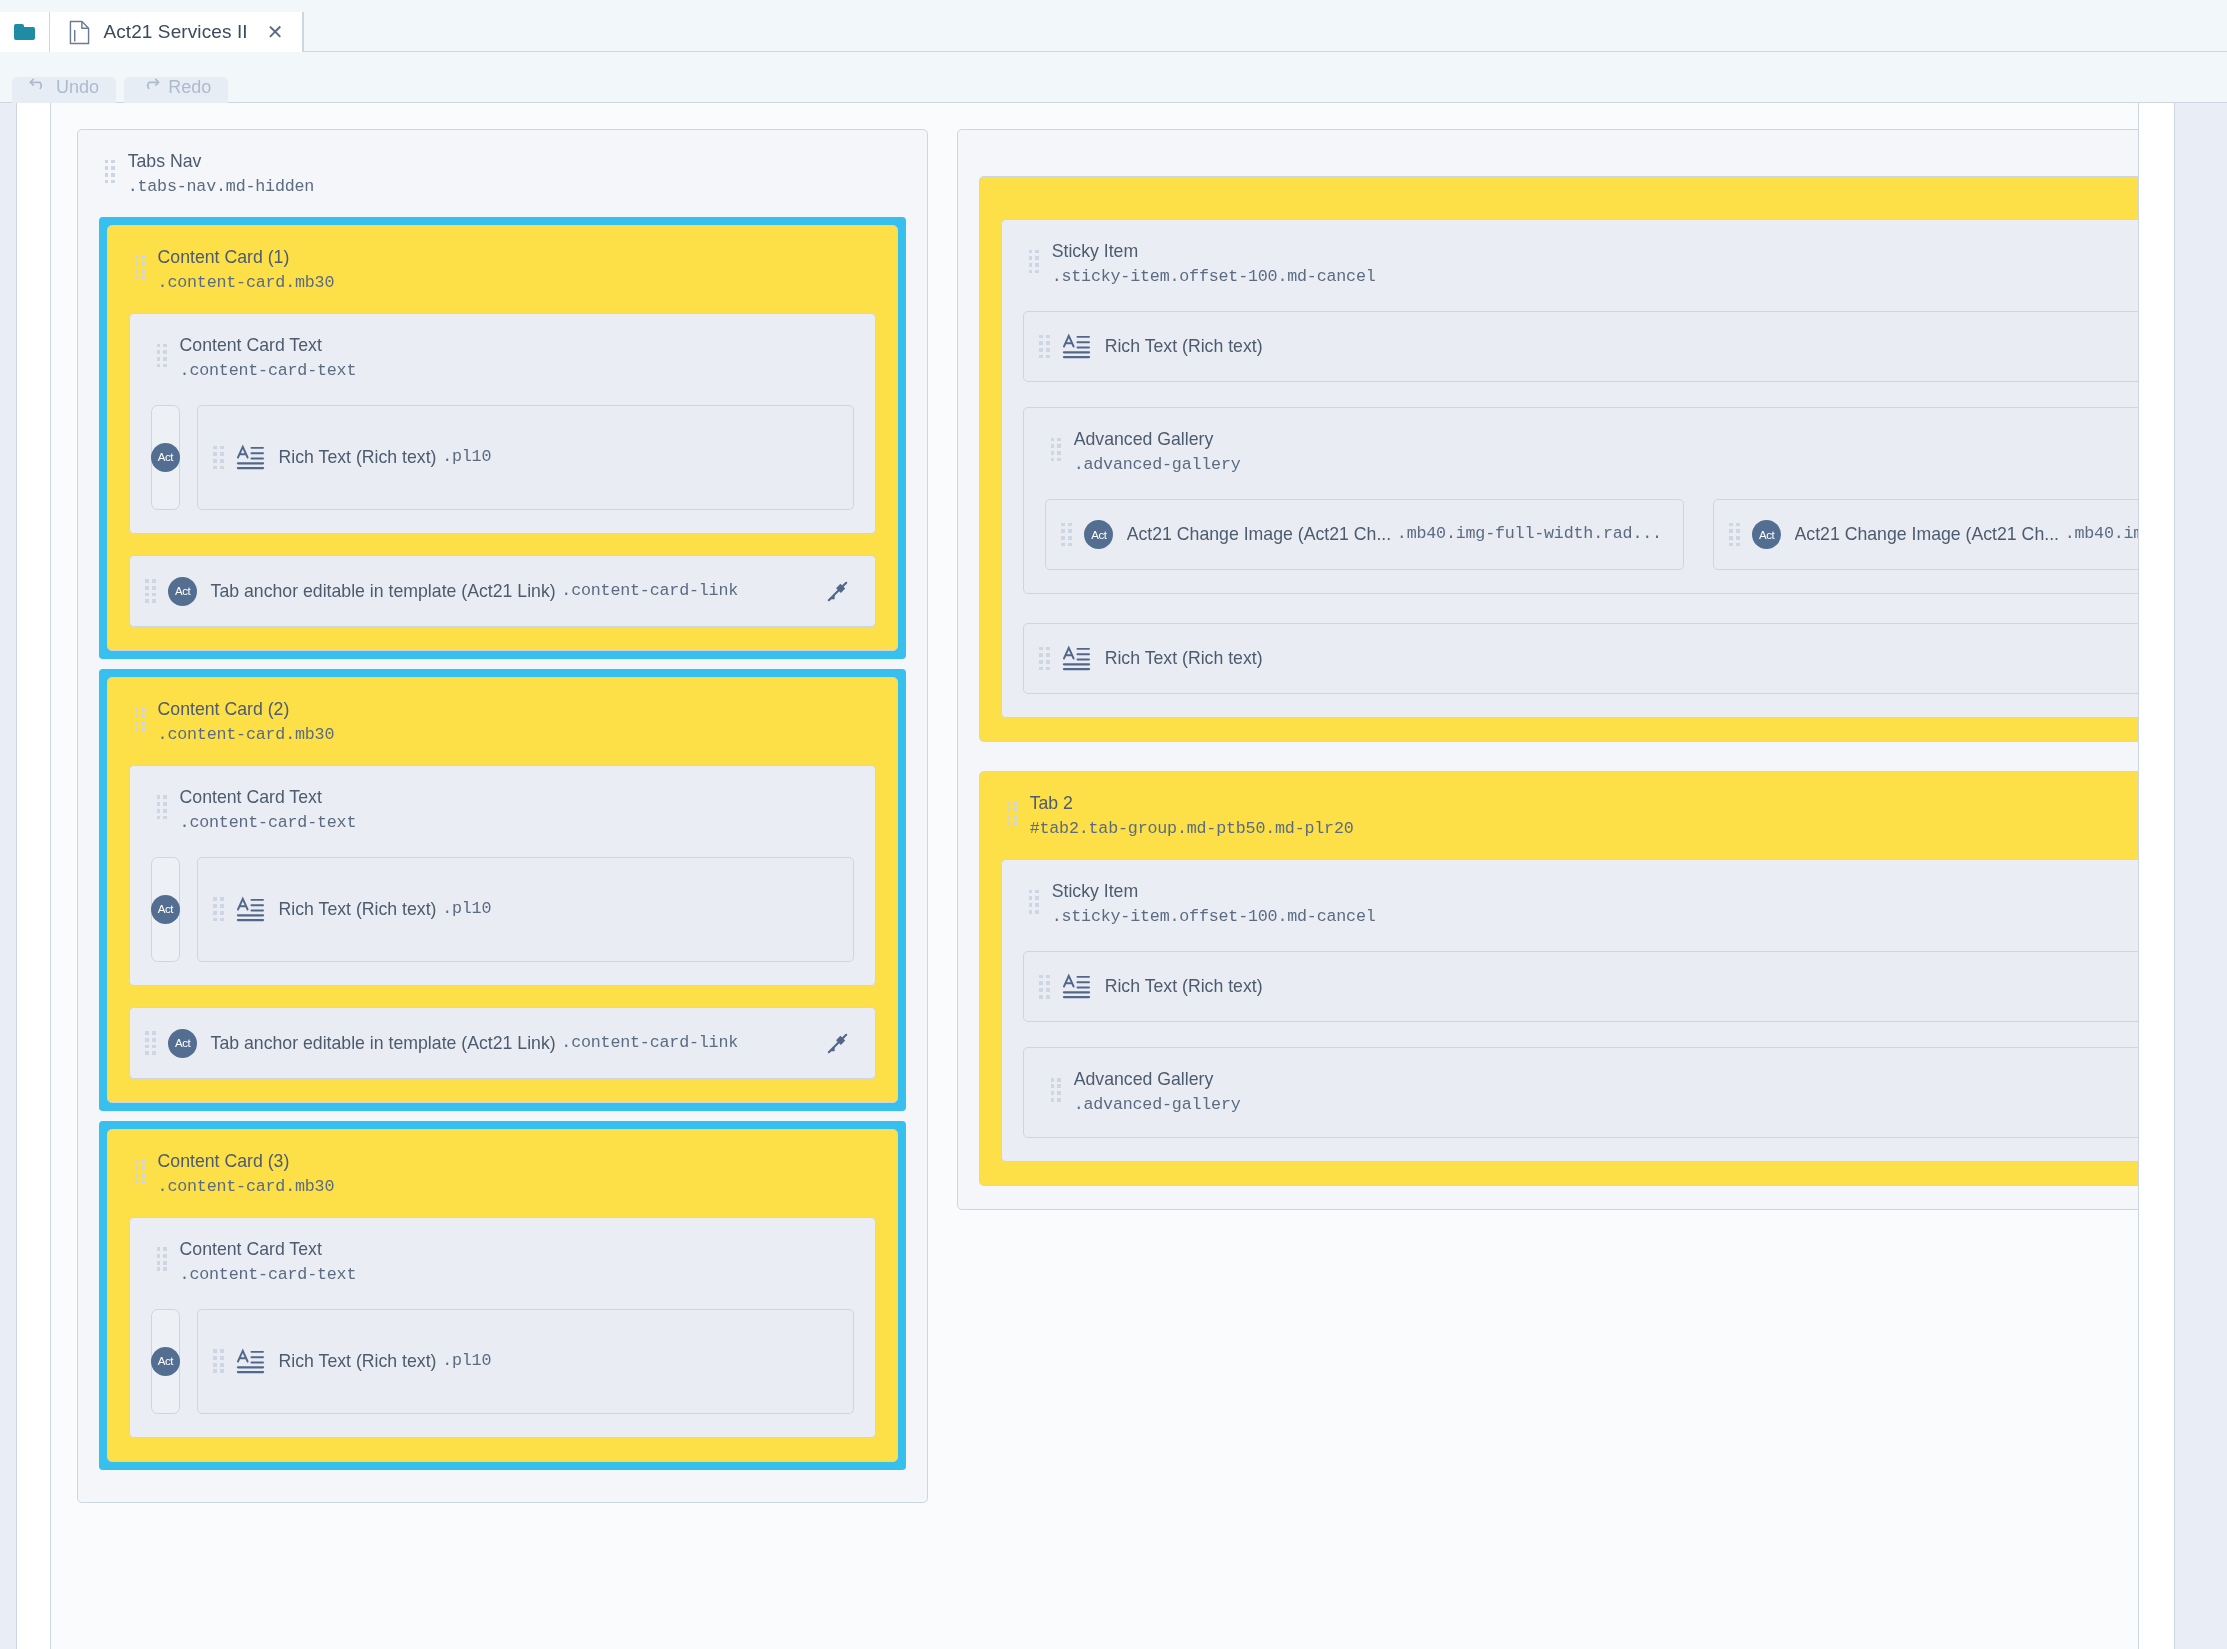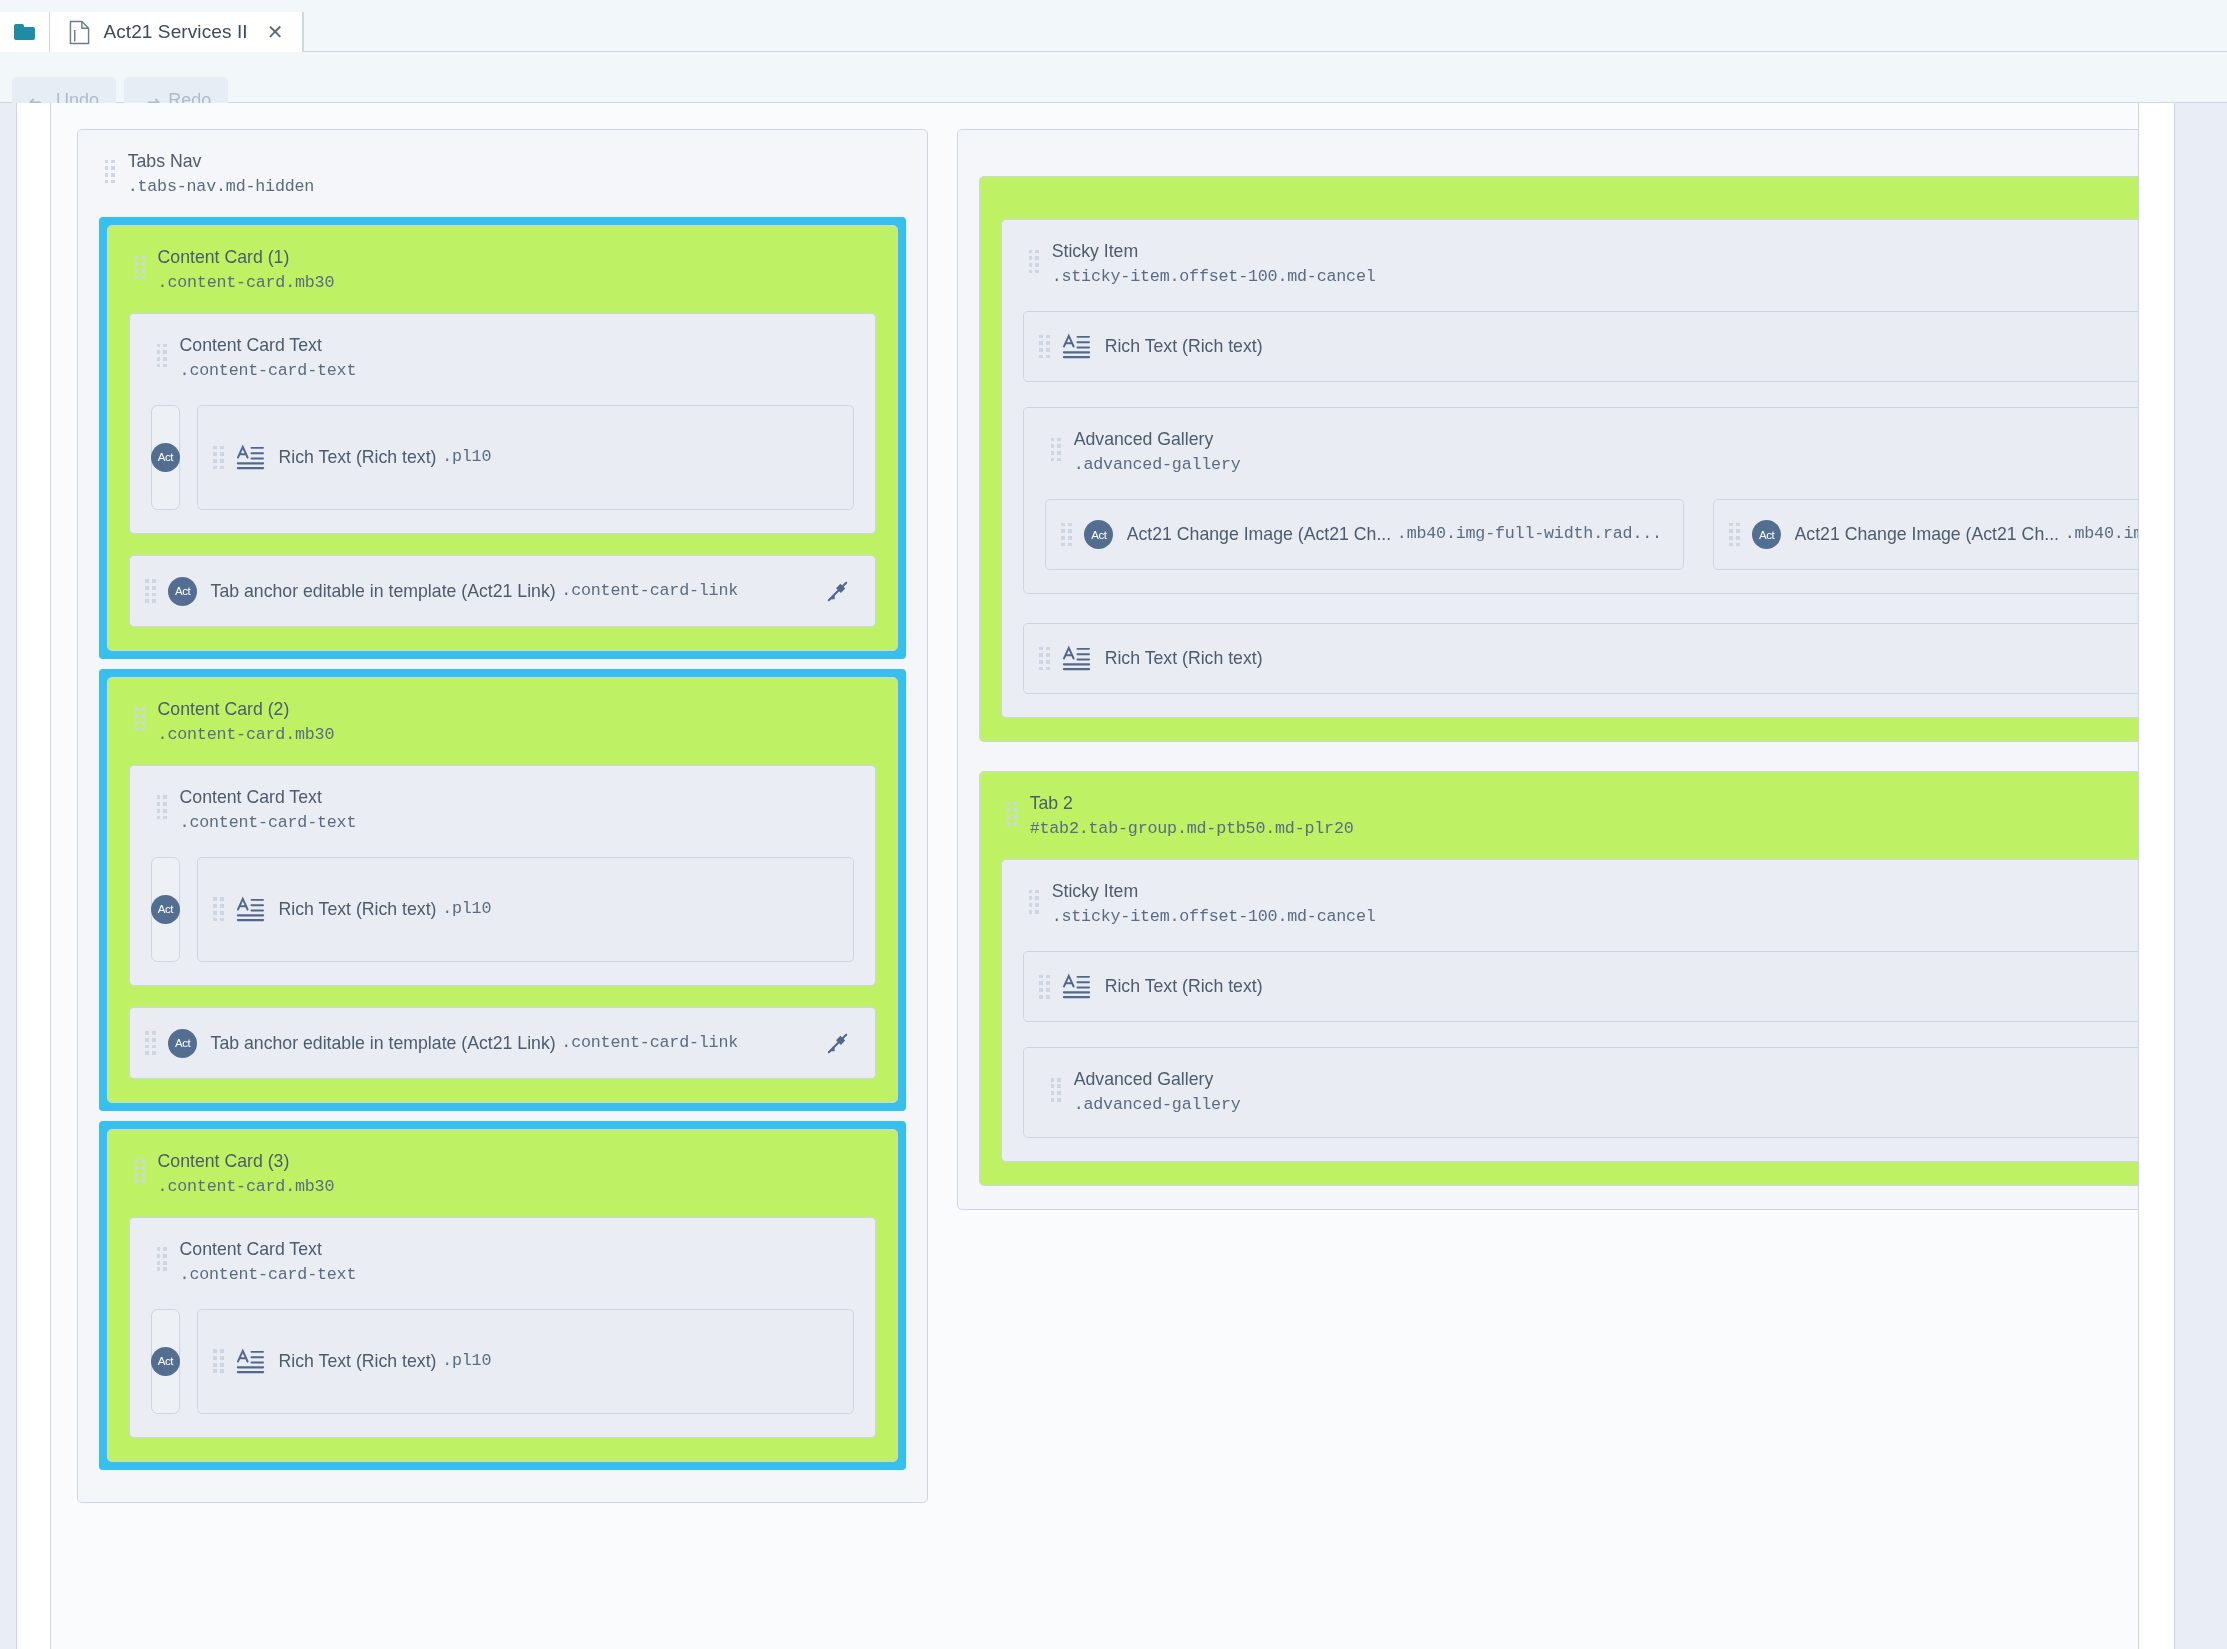--- a/index.html
+++ b/index.html
@@ -63,21 +63,21 @@
 
   
   .toolbar {
     height: 51px;
     background: #f2f7fa;
     display: flex; align-items: center;
     padding: 0 11.5px; gap: 7.6px;
     border-bottom: 1px solid #cdd7e4;
   }
   .tb-btn {
-    display: flex; align-items: flex-end; gap: 8.6px;
+    display: flex; align-items: flex-start; gap: 8.6px;
     height: 34px; padding: 0 17px;
     background: #e7edf5; border-radius: 4.8px;
     color: #aebbcd; font-size: 18px;
     cursor: default;
     margin-top: 33px;
   }
   .tb-btn svg { display:block; }
 
   
   .workspace {
@@ -104,21 +104,21 @@
   .col-right { flex: 1; }
 
   .block {
     background: #f4f6f9;
     border: 1px solid #ccd6e2;
     border-radius: 4.8px;
     position: relative;
     padding: 21px 21px 23px 21px;
   }
   .block.lvl1 { background: #f4f6f9; }
-  .block.lvl2 { background: #bef264; }
+  .block.lvl2 { background: #fde047; }
   .block.lvl3 { background: #eaeef4; }
   .block.lvl4 { background: #e9edf3; }
 
   .blk-head { display: flex; align-items: flex-start; gap: 13.4px; padding-left: 5.7px; }
   .drag {
     width: 9.6px; flex: none; margin-top: 8.6px;
     display: grid; grid-template-columns: 3.8px 3.8px; gap: 2.9px;
   }
   .drag i { width: 3.8px; height: 3.8px; background: #cdd6e2; display:block; }
   .blk-labels { display: flex; flex-direction: column; gap: 5.7px; }

